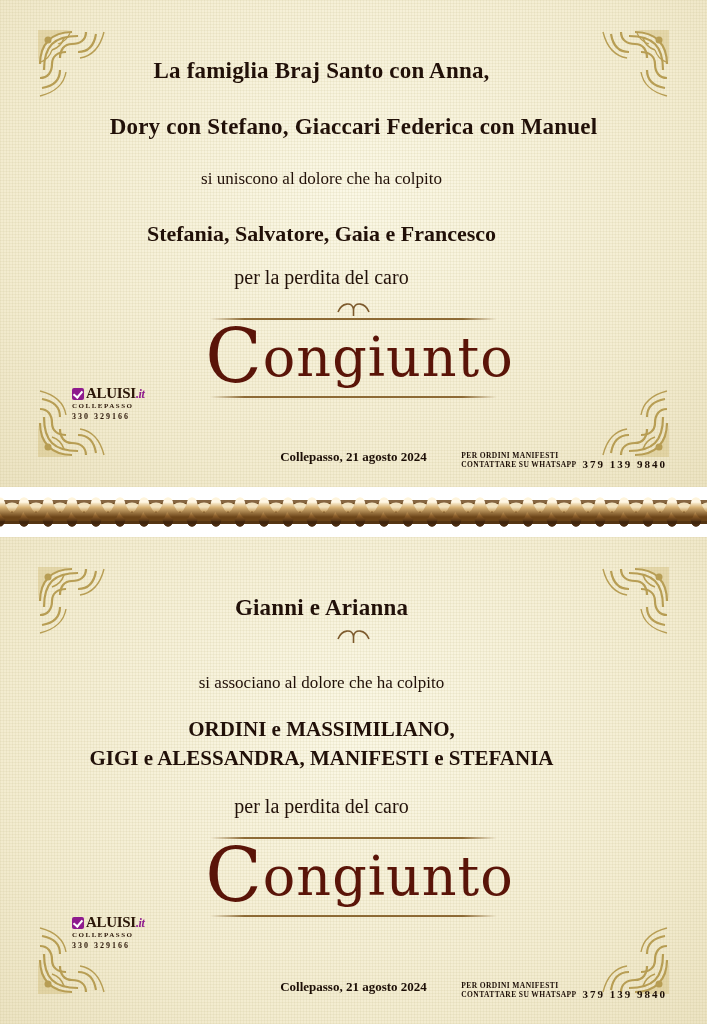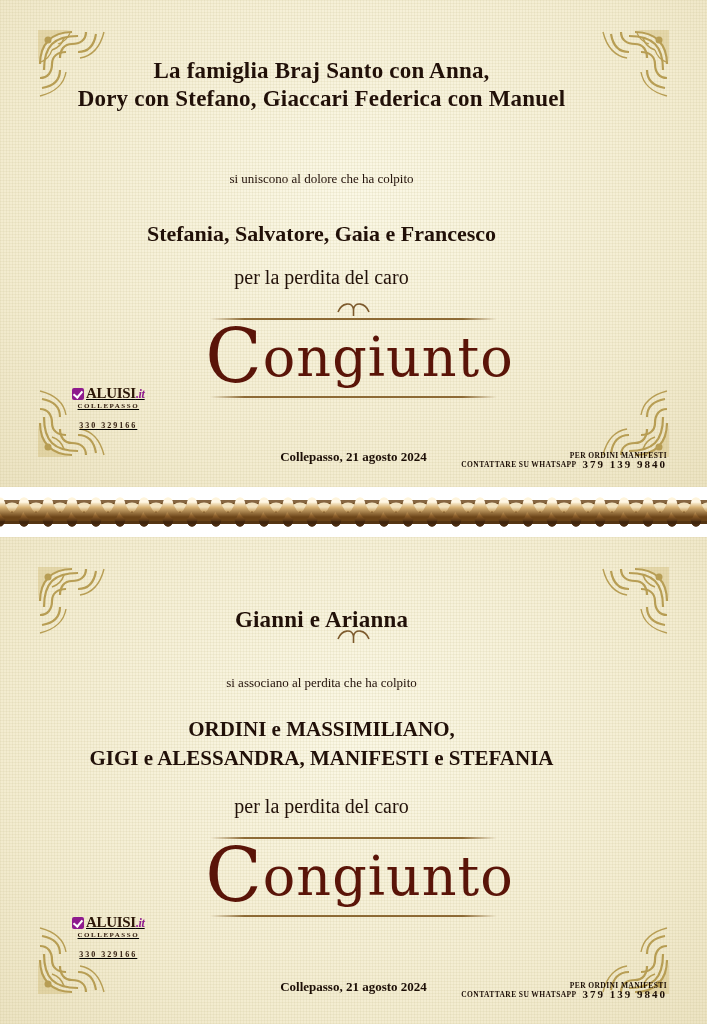--- a/index.html
+++ b/index.html
@@ -53,21 +53,21 @@
     text-align: center;
     color: #211008;
   }
   .family-line {
     font-weight: bold;
     font-size: 23px;
     line-height: 30px;
     letter-spacing: 0.2px;
   }
   .assoc {
-    font-size: 13px;
+    font-size: 17px;
     line-height: 22px;
   }
   .bereaved {
     font-weight: bold;
     font-size: 22px;
     line-height: 30px;
   }
   .bereaved.small {
     font-size: 21px;
     line-height: 28px;
@@ -114,41 +114,39 @@
     left: 0;
     width: 707px;
     text-align: center;
     font-size: 13px;
     font-weight: bold;
     color: #1c0e06;
   }
   .whatsapp {
     position: absolute;
     right: 40px;
-    text-align: right;
+    text-align: left;
     font-size: 7.5px;
     font-weight: bold;
     letter-spacing: 0.4px;
     color: #1c0e06;
     line-height: 9px;
     margin-left: 38px;
   }
   .whatsapp .phone {
     font-size: 11px;
     letter-spacing: 2px;
   }
   .wa-row { display: flex; align-items: flex-end; justify-content: flex-end; gap: 6px; }
 
   
   .logo {
     position: absolute;
     left: 72px;
-    text-align: center;
     line-height: 1;
-    text-decoration: underline;
   }
   .logo-main {
     display: flex;
     align-items: center;
     gap: 2px;
     font-family: "Liberation Serif", serif;
   }
   .logo-mark {
     width: 12px; height: 12px;
     background: #8e1b8e;
@@ -176,21 +174,21 @@
     font-weight: bold;
     letter-spacing: 1.5px;
     color: #2b1608;
     margin-top: 2px;
   }
   .logo-phone {
     font-size: 8px;
     font-weight: bold;
     letter-spacing: 2px;
     color: #2b1608;
-    margin-top: 12px;
+    margin-top: 3px;
   }
 
   
   #rope-divider {
     position: absolute;
     left: 0;
     top: 487px;
     width: 707px;
     height: 50px;
     background: #ffffff;
@@ -278,21 +276,21 @@
           <path d="M62 8 C60 20 54 26 44 26"></path>
           <circle cx="14" cy="14" r="3.5" fill="#b59a4e" stroke="none"></circle>
           <path d="M18 24 C24 22 28 18 30 12" stroke-width="1.6"></path>
           <path d="M6 70 C22 66 30 58 32 46" stroke-width="1.4"></path>
           <path d="M70 6 C66 22 58 30 46 32" stroke-width="1.4"></path>
         </g>
       </svg>
     </div>
 
     <div class="txt family-line" style="top:56px;">La famiglia Braj Santo con Anna,</div>
-    <div class="txt family-line" style="top:84px;">Dory con Stefano, Giaccari Federica con Manuel</div>
+    <div class="txt family-line" style="top:112px;padding-left:32px;">Dory con Stefano, Giaccari Federica con Manuel</div>
 
     <div class="txt assoc" style="top:168px;">si uniscono al dolore che ha colpito</div>
 
     <div class="txt bereaved" style="top:219px;">Stefania, Salvatore, Gaia e Francesco</div>
 
     <div class="txt perdita" style="top:266px;">per la perdita del caro</div>
 
     <div class="deceased-block" style="top:300px;">
       <svg class="flourish" height="18" viewBox="0 0 287 18">
         <g fill="none" stroke="#7d5a2c" stroke-width="1.6">
@@ -446,30 +444,30 @@
           <path d="M8 62 C20 60 26 54 26 44"></path>
           <path d="M62 8 C60 20 54 26 44 26"></path>
           <circle cx="14" cy="14" r="3.5" fill="#b59a4e" stroke="none"></circle>
           <path d="M18 24 C24 22 28 18 30 12" stroke-width="1.6"></path>
           <path d="M6 70 C22 66 30 58 32 46" stroke-width="1.4"></path>
           <path d="M70 6 C66 22 58 30 46 32" stroke-width="1.4"></path>
         </g>
       </svg>
     </div>
 
-    <div class="txt family-line" style="top:68px;">Gianni e Arianna</div>
+    <div class="txt family-line" style="top:56px;">Gianni e Arianna</div>
 
     <svg class="flourish" style="position:absolute; left:210px; top:90px;" height="18" viewBox="0 0 287 18">
       <g fill="none" stroke="#7d5a2c" stroke-width="1.6">
         <path d="M128 12 C132 2 142 2 143.5 9 C145 2 155 2 159 12"></path>
         <path d="M143.5 9 L143.5 16"></path>
       </g>
     </svg>
 
-    <div class="txt assoc" style="top:135px;">si associano al perdita che ha colpito</div>
+    <div class="txt assoc" style="top:135px;">si associano al dolore che ha colpito</div>
 
     <div class="txt bereaved small" style="top:178px;">ORDINI e MASSIMILIANO,</div>
     <div class="txt bereaved small" style="top:207px;">GIGI e ALESSANDRA, MANIFESTI e STEFANIA</div>
 
     <div class="txt perdita" style="top:258px;">per la perdita del caro</div>
 
     <div class="deceased-block" style="top:300px;">
       <div class="rule"></div>
       <div class="deceased-name"><span class="cap">C</span><span>ongiunto</span></div>
       <div class="rule"></div>

